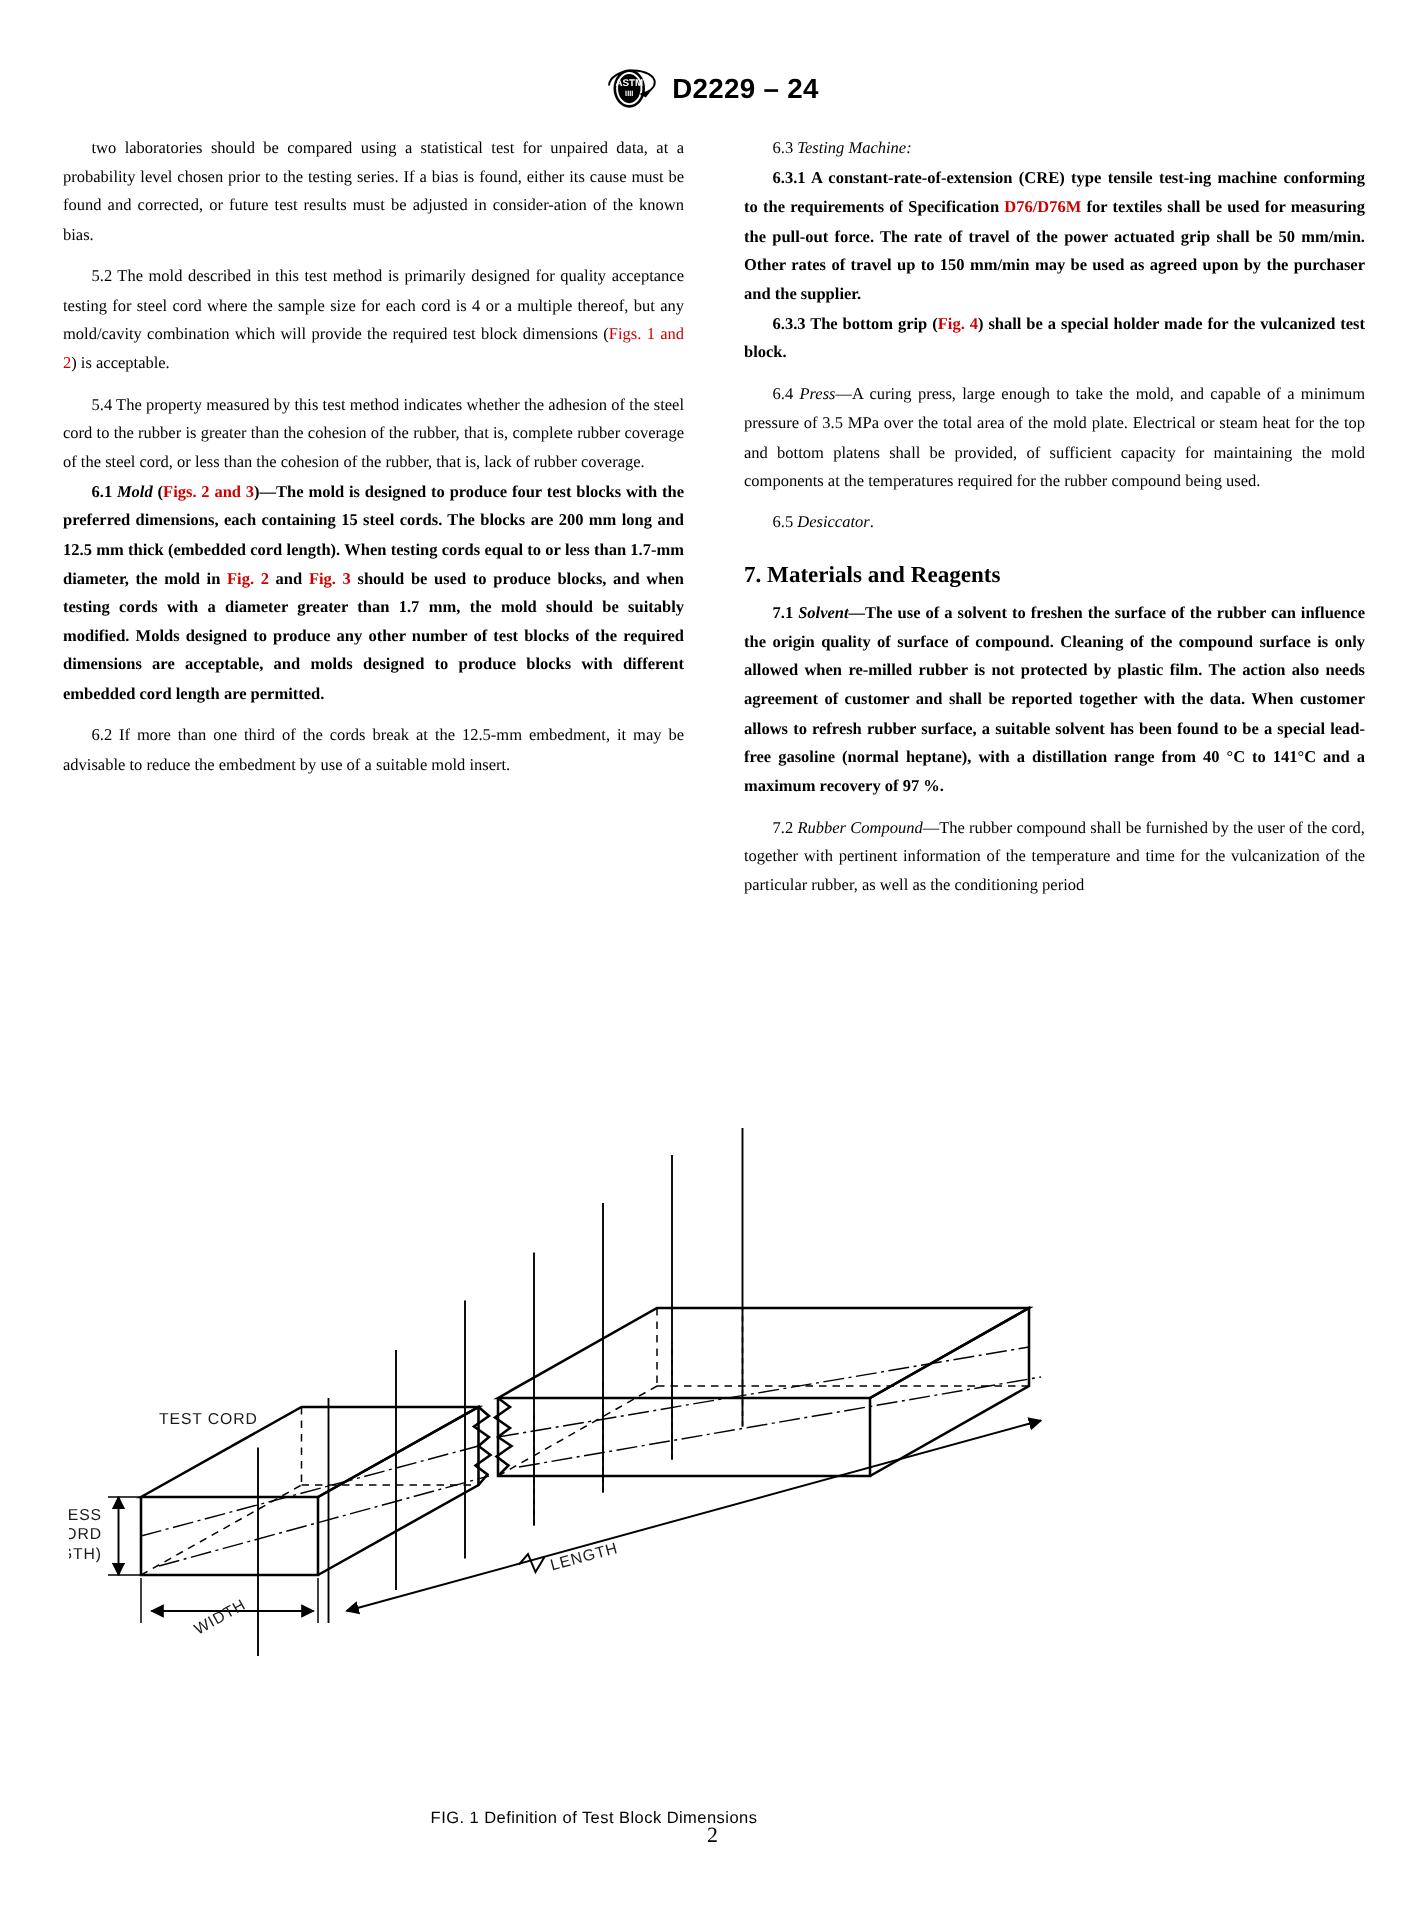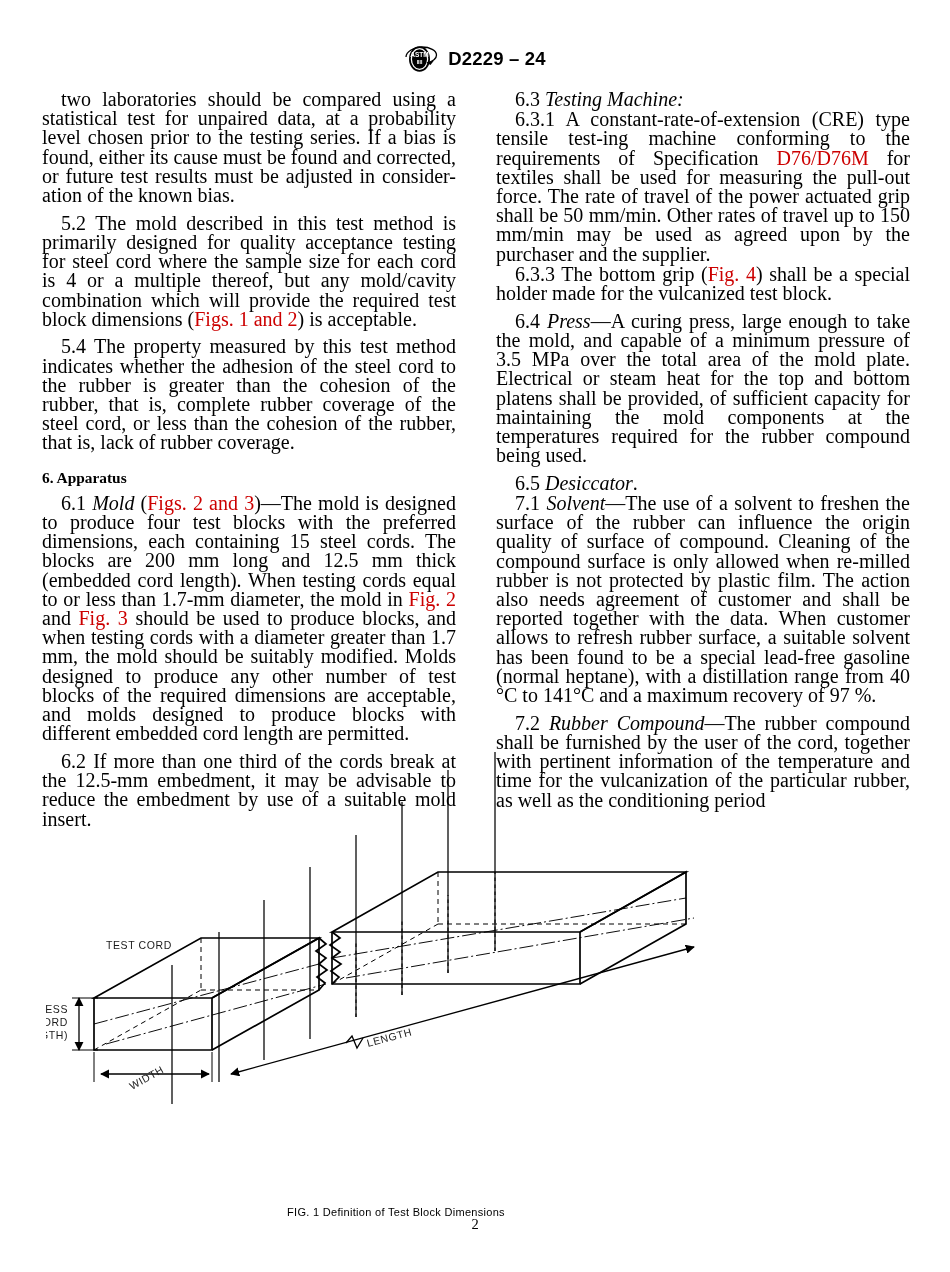--- a/index.html
+++ b/index.html
@@ -48,21 +48,21 @@
     left: 42px;
     width: 868px;
     display: flex;
     gap: 40px;
   }
   .column {
     width: 414px;
   }
   p.para {
     margin: 0 0 0 0;
-    font-size: 20px;
+    font-size: 11px;
     line-height: 19.2px;
     text-align: justify;
     text-justify: inter-word;
     hyphens: manual;
   }
   p.para + p.para {
     margin-top: 8.5px;
   }
   .indent {
     display: inline-block;
@@ -72,21 +72,21 @@
     font-family: "Liberation Serif", "DejaVu Serif", serif;
     font-weight: bold;
     font-size: 15.4px;
     line-height: 19.2px;
     margin: 15px 0 7px 0;
     text-align: left;
   }
   .ital { font-style: italic; }
   .link { color: #cc0000; }
   .numlabel { white-space: nowrap; }
-  .tight { margin-top: 1px !important; }
+  .tight { margin-top: 1px !important; font-weight: bold; }
 
   
   .figure-wrap {
     position: absolute;
     top: 752px;
     left: 0;
     width: 792px;
   }
   .figure-svg {
     display: block;
@@ -146,40 +146,40 @@
 
   <div class="column">
 
     <p class="para"><span class="indent"></span><span>two laboratories should be compared using a statistical test for unpaired data, at a probability level chosen prior to the testing series. If a bias is found, either its cause must be found and corrected, or future test results must be adjusted in consider-ation of the known bias.</span></p>
 
     <p class="para"><span class="indent"></span><span class="numlabel">5.2 </span><span>The mold described in this test method is primarily designed for quality acceptance testing for steel cord where the sample size for each cord is 4 or a multiple thereof, but any mold/cavity combination which will provide the required test block dimensions (</span><span class="link">Figs. 1 and 2</span><span>) is acceptable.</span></p>
 
 
     <p class="para"><span class="indent"></span><span class="numlabel">5.4 </span><span>The property measured by this test method indicates whether the adhesion of the steel cord to the rubber is greater than the cohesion of the rubber, that is, complete rubber coverage of the steel cord, or less than the cohesion of the rubber, that is, lack of rubber coverage.</span></p>
 
-    <h2 class="section-head">6.  Apparatus</h2>
 
     <p class="para tight"><span class="indent"></span><span class="numlabel">6.1 </span><span class="ital">Mold</span><span> (</span><span class="link">Figs. 2 and 3</span><span>)—The mold is designed to produce four test blocks with the preferred dimensions, each containing 15 steel cords. The blocks are 200 mm long and 12.5 mm thick (embedded cord length). When testing cords equal to or less than 1.7-mm diameter, the mold in </span><span class="link">Fig. 2</span><span> and </span><span class="link">Fig. 3</span><span> should be used to produce blocks, and when testing cords with a diameter greater than 1.7 mm, the mold should be suitably modified. Molds designed to produce any other number of test blocks of the required dimensions are acceptable, and molds designed to produce blocks with different embedded cord length are permitted.</span></p>
 
     <p class="para"><span class="indent"></span><span class="numlabel">6.2 </span><span>If more than one third of the cords break at the 12.5-mm embedment, it may be advisable to reduce the embedment by use of a suitable mold insert.</span></p>
   </div>
 
   <div class="column">
 
     <p class="para"><span class="indent"></span><span class="numlabel">6.3 </span><span class="ital">Testing Machine:</span></p>
 
     <p class="para tight"><span class="indent"></span><span class="numlabel">6.3.1 </span><span>A constant-rate-of-extension (CRE) type tensile test-ing machine conforming to the requirements of Specification </span><span class="link">D76/D76M</span><span> for textiles shall be used for measuring the pull-out force. The rate of travel of the power actuated grip shall be 50 mm/min. Other rates of travel up to 150 mm/min may be used as agreed upon by the purchaser and the supplier.</span></p>
 
 
     <p class="para tight"><span class="indent"></span><span class="numlabel">6.3.3 </span><span>The bottom grip (</span><span class="link">Fig. 4</span><span>) shall be a special holder made for the vulcanized test block.</span></p>
 
     <p class="para"><span class="indent"></span><span class="numlabel">6.4 </span><span class="ital">Press</span><span>—A curing press, large enough to take the mold, and capable of a minimum pressure of 3.5 MPa over the total area of the mold plate. Electrical or steam heat for the top and bottom platens shall be provided, of sufficient capacity for maintaining the mold components at the temperatures required for the rubber compound being used.</span></p>
 
     <p class="para"><span class="indent"></span><span class="numlabel">6.5 </span><span class="ital">Desiccator</span><span>.</span></p>
 
+    <h2 class="section-head">7.  Materials and Reagents</h2>
 
     <p class="para tight"><span class="indent"></span><span class="numlabel">7.1 </span><span class="ital">Solvent</span><span>—The use of a solvent to freshen the surface of the rubber can influence the origin quality of surface of compound. Cleaning of the compound surface is only allowed when re-milled rubber is not protected by plastic film. The action also needs agreement of customer and shall be reported together with the data. When customer allows to refresh rubber surface, a suitable solvent has been found to be a special lead-free gasoline (normal heptane), with a distillation range from 40 °C to 141°C and a maximum recovery of 97 %.</span></p>
 
     <p class="para"><span class="indent"></span><span class="numlabel">7.2 </span><span class="ital">Rubber Compound</span><span>—The rubber compound shall be furnished by the user of the cord, together with pertinent information of the temperature and time for the vulcanization of the particular rubber, as well as the conditioning period</span></p>
   </div>
 </div>
 
 <div class="figure-wrap">
   <svg class="figure-svg" width="700" height="450" viewBox="0 0 700 450">
     <defs>

